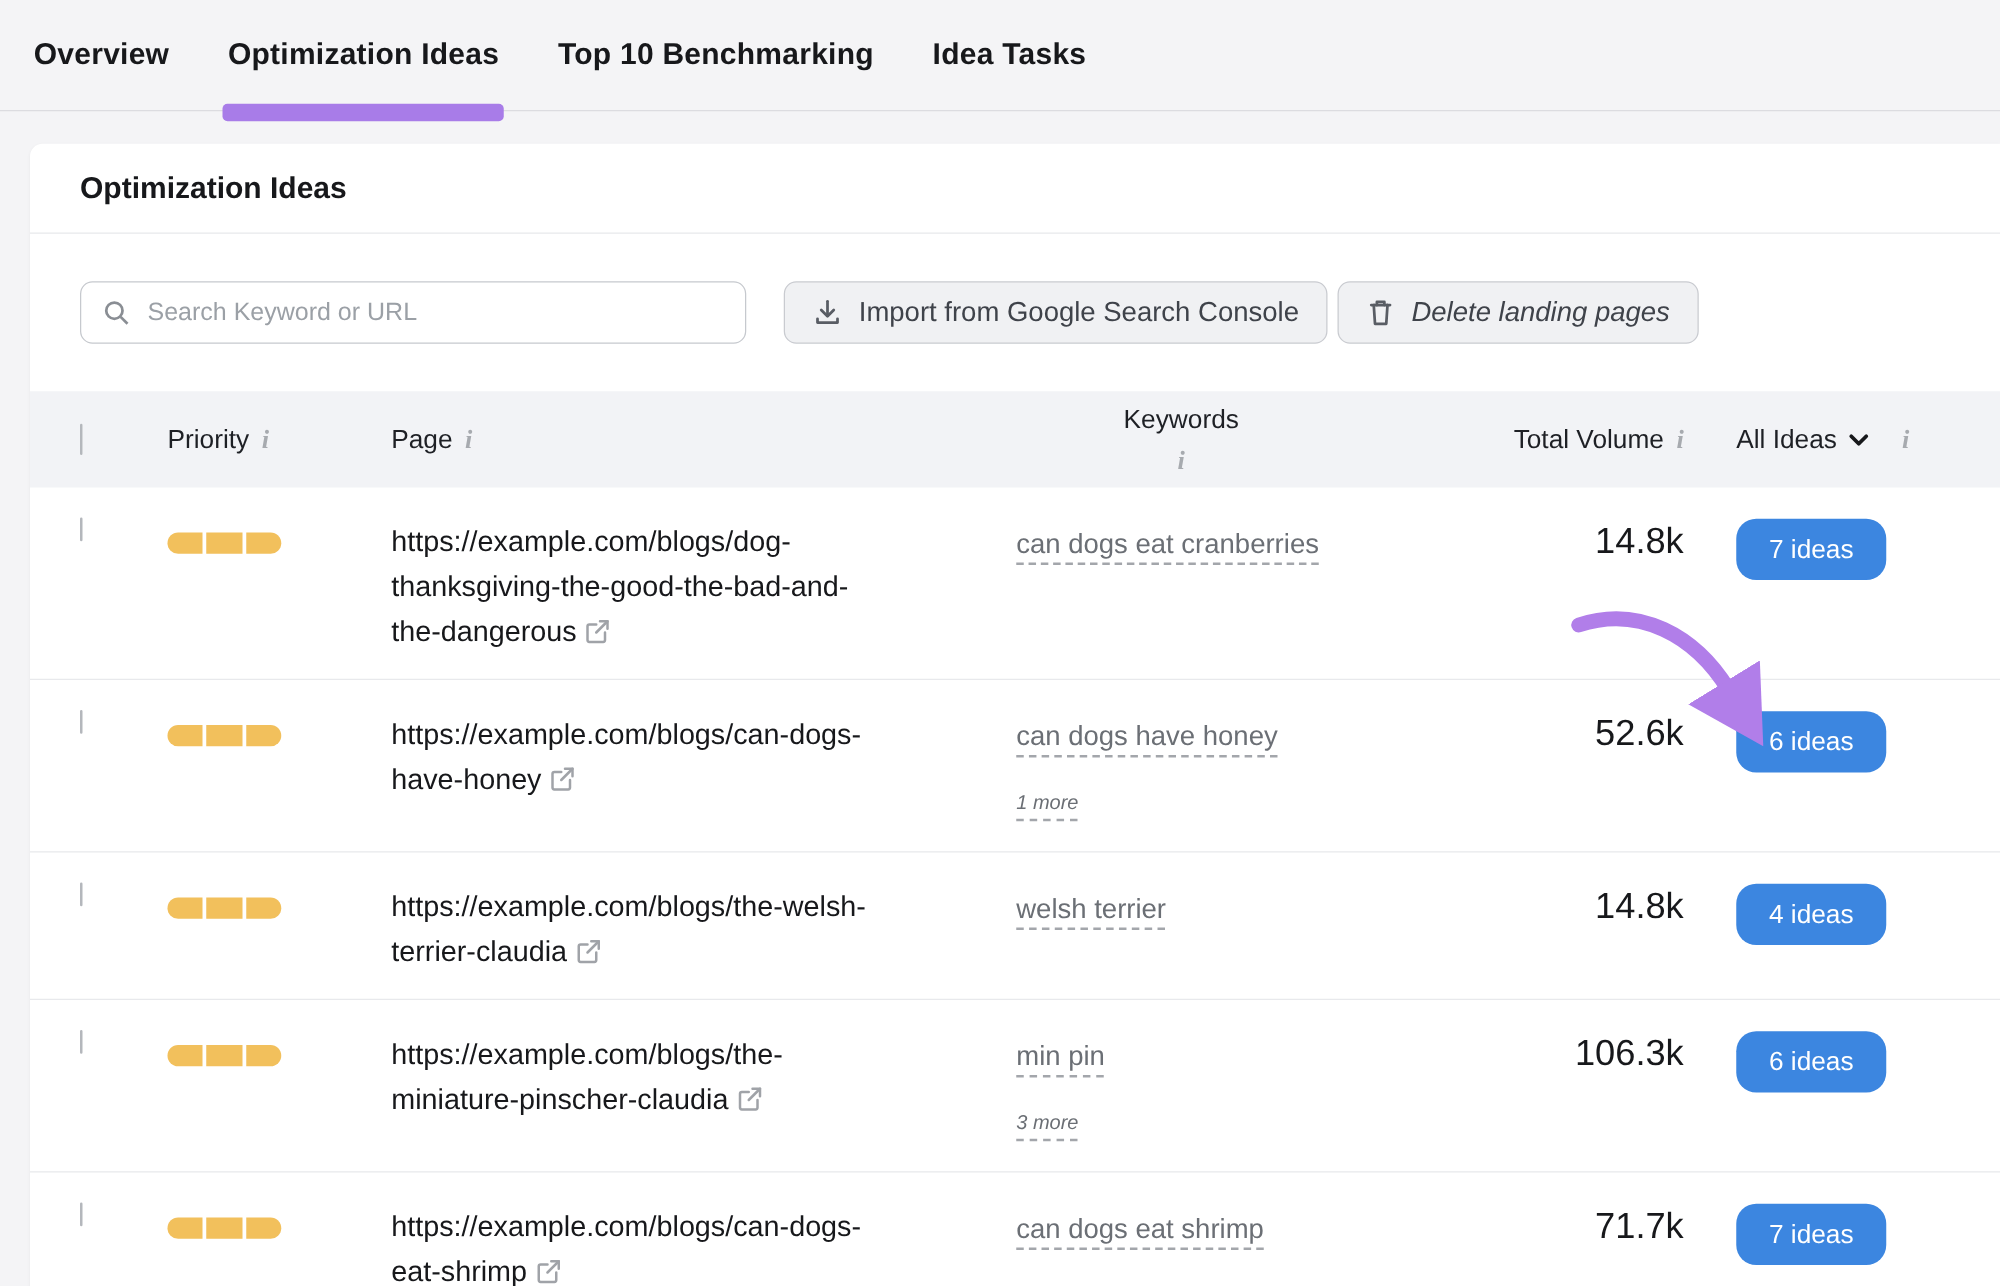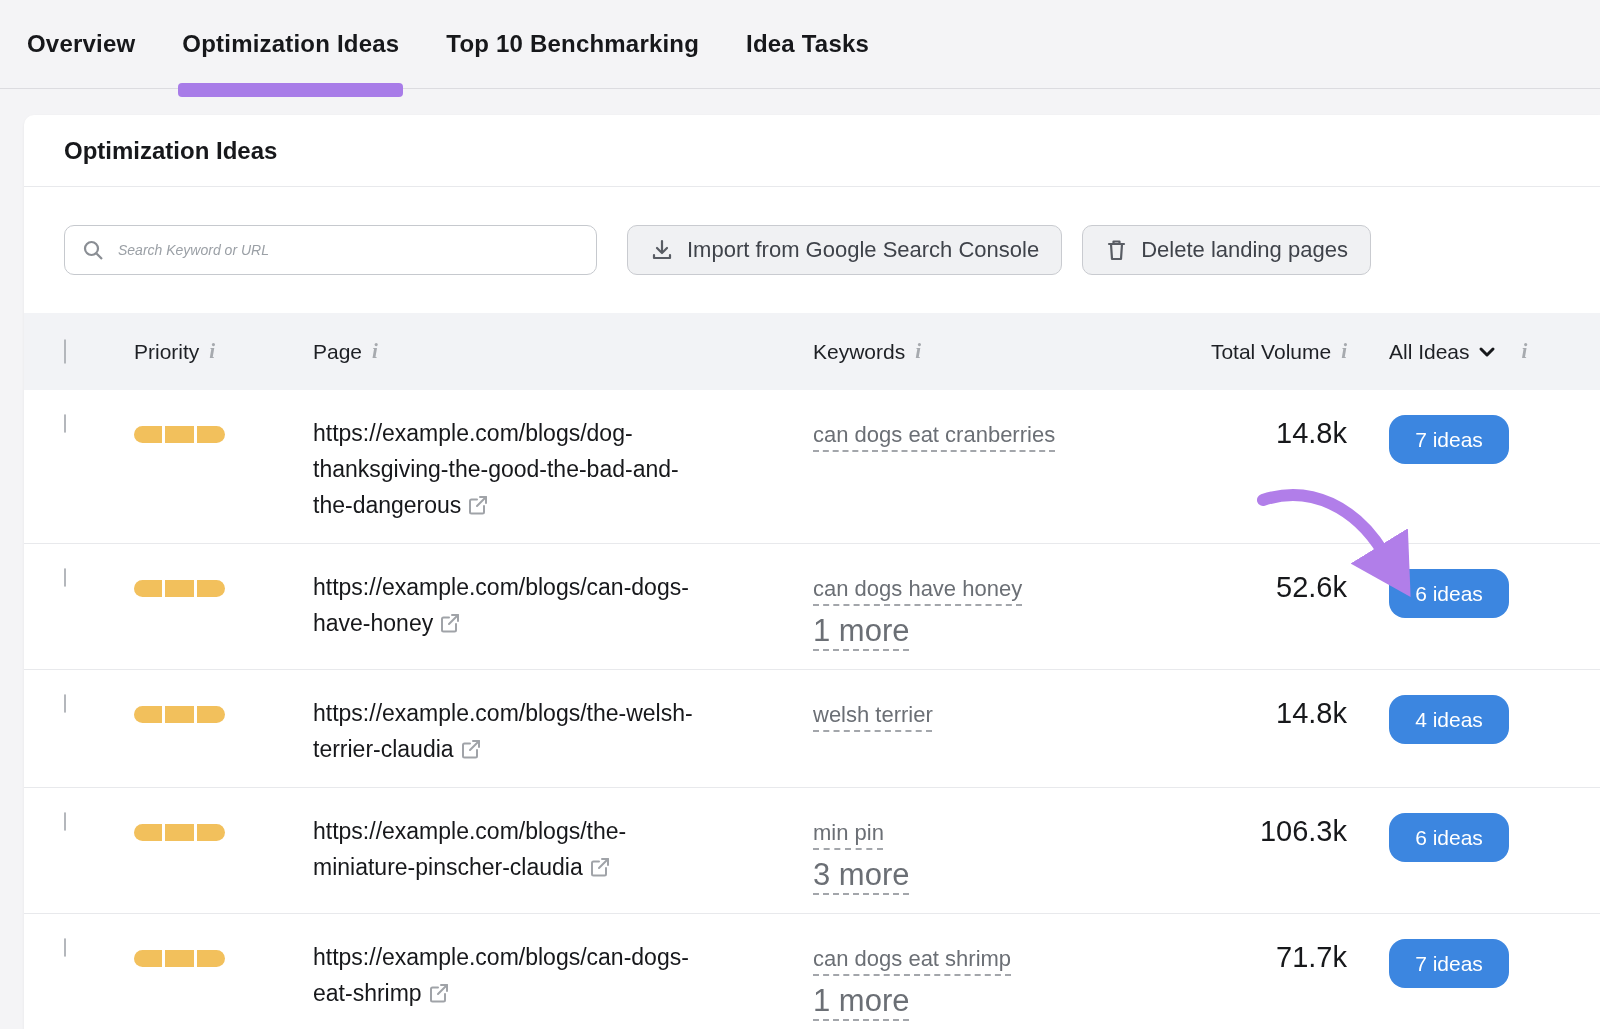--- a/index.html
+++ b/index.html
@@ -82,64 +82,63 @@
     border-radius:10px;
     background:#fff;
     padding:0 16px;
   }
   .searchbox svg { flex:0 0 auto; }
   .searchbox input {
     border:none; outline:none;
     flex:1;
     margin-left:13px;
     font-family:"Liberation Sans", sans-serif;
-    font-size:14px;
+    font-size:20px;
     color:#30333a;
     background:transparent;
-    font-style:italic;
   }
   .searchbox input::placeholder { color:#9ba0a6; }
 
   .btn {
     display:flex;
     align-items:center;
     gap:13px;
     height:50px;
     padding:0 22px;
     background:#f0f1f3;
     border:1px solid #c9cbd0;
     border-radius:10px;
     font-size:22px;
     color:#3f434a;
     cursor:pointer;
     white-space:nowrap;
   }
   .btn-import { margin-left:30px; }
-  .btn-delete { margin-left:20px; }
+  .btn-delete { margin-left:8px;font-style:italic; }
 
   
   .thead {
     display:flex;
     align-items:center;
     height:77px;
     background:#f2f3f6;
     padding:0 0 0 40px;
     font-size:21px;
     color:#1e2025;
   }
   .row {
     display:flex;
     align-items:flex-start;
     padding:25px 0 20px 40px;
     border-bottom:1px solid #e8e9ec;
   }
   .col-check   { width:70px;  }
   .col-priority{ width:179px; }
   .col-page    { width:500px; }
-  .col-kw      { width:274px; }
+  .col-kw      { width:274px;flex-direction:column; }
   .col-vol     { width:260px; text-align:right; }
   .col-ideas   { flex:1; padding-left:42px; }
 
   .th { display:flex; align-items:center; gap:10px; }
   .th.right { justify-content:flex-end; }
 
   .info-i {
     font-family:"Liberation Serif", serif;
     font-style:italic;
     font-weight:700;
@@ -194,27 +193,28 @@
     display:inline;
     font-size:22px;
     line-height:40px;
     color:#6b6f75;
     text-decoration:underline dashed #a3a6ab 1.5px;
     text-underline-offset:8px;
     cursor:pointer;
   }
   .kw-more {
     display:inline-block;
-    margin-top:3px;
-    font-size:31px;
+    margin-top:15px;
+    font-size:16px;
     line-height:37px;
     color:#6b6f75;
     text-decoration:underline dashed #a3a6ab 1.5px;
     text-underline-offset:8px;
     cursor:pointer;
+    font-style:italic;
   }
   .col-kw { padding-right:10px; }
 
   .vol {
     font-size:29px;
     color:#17181b;
     line-height:36px;
   }
 
   .ideas-btn {

